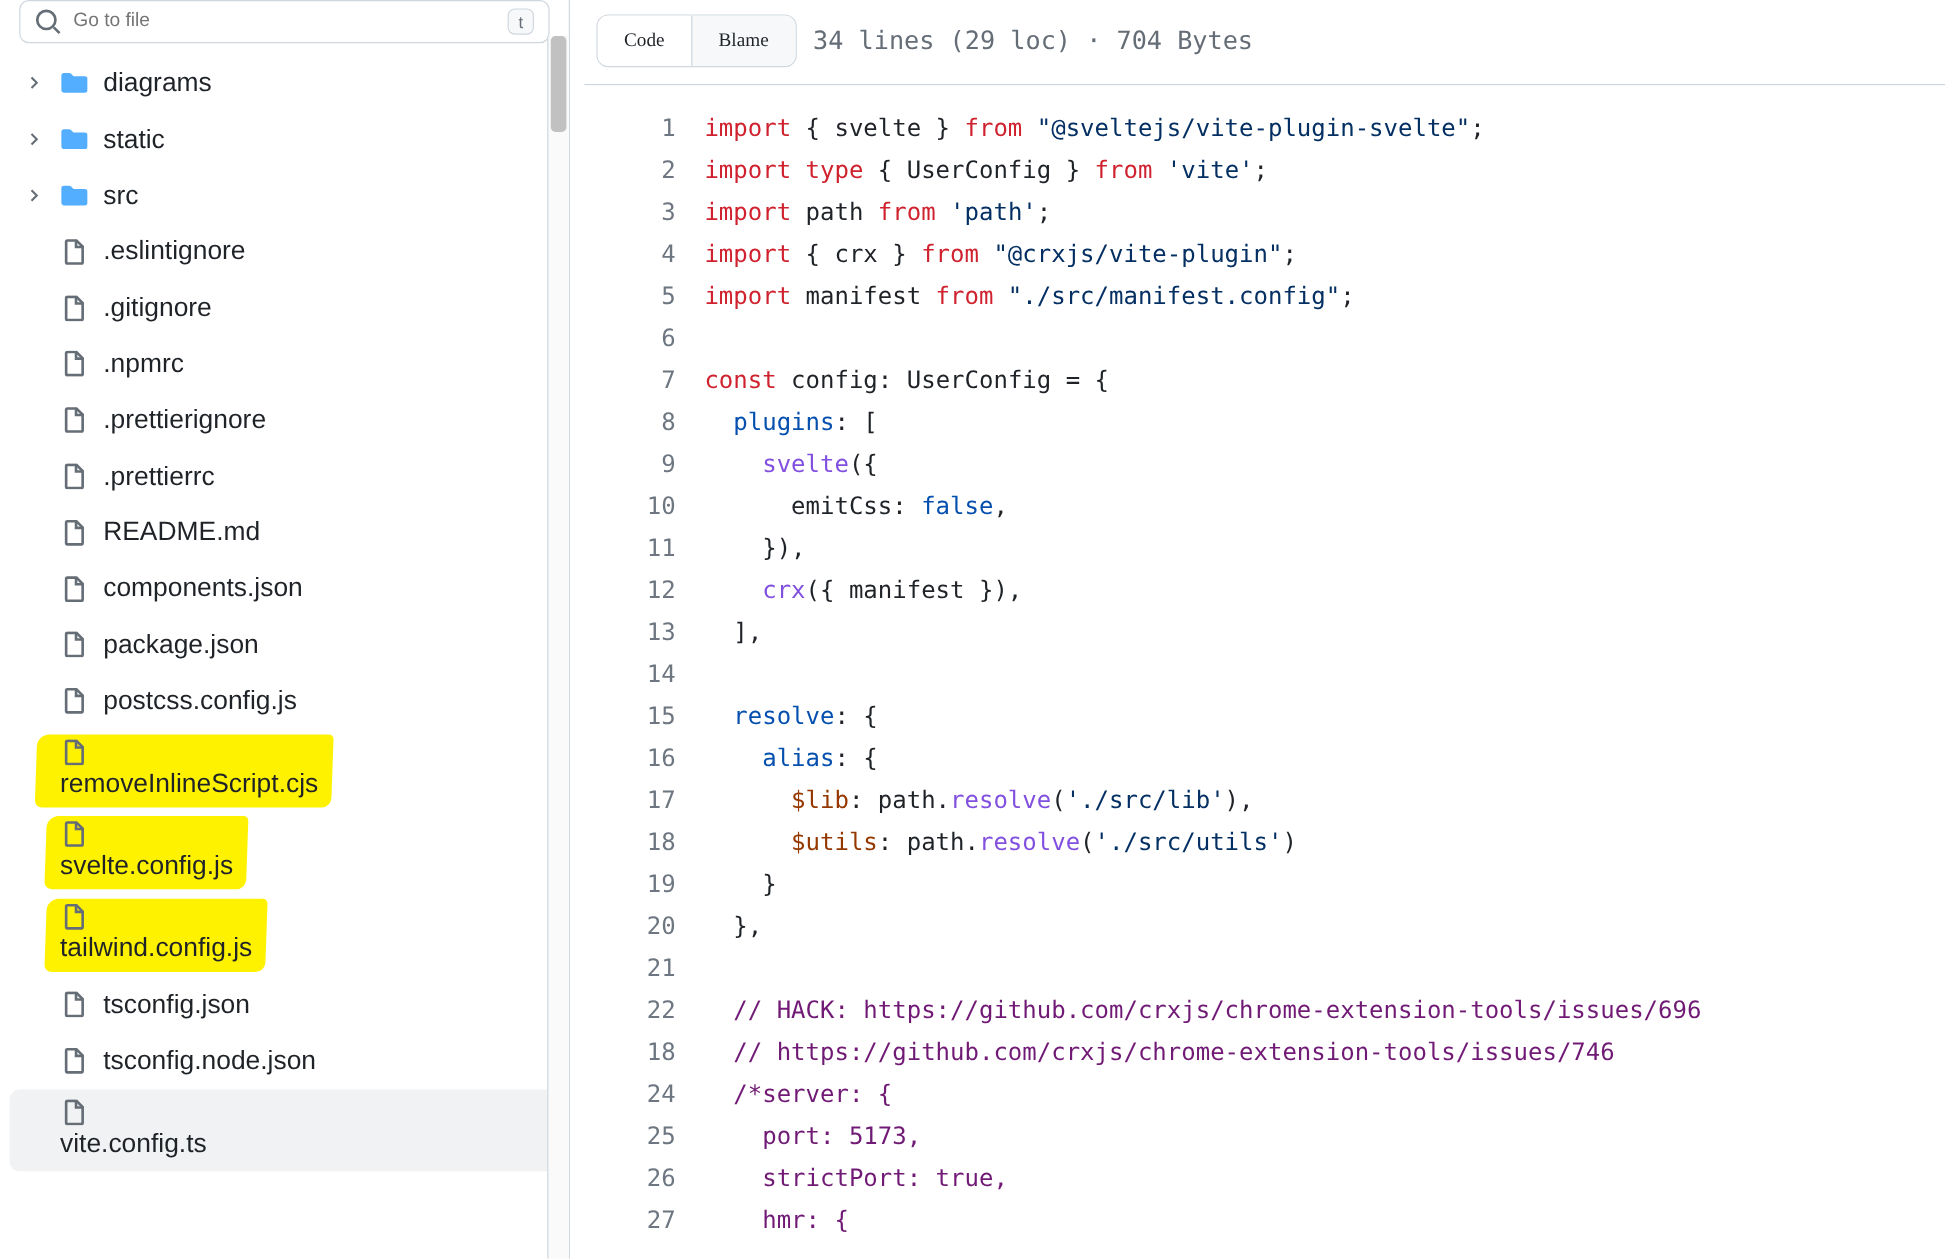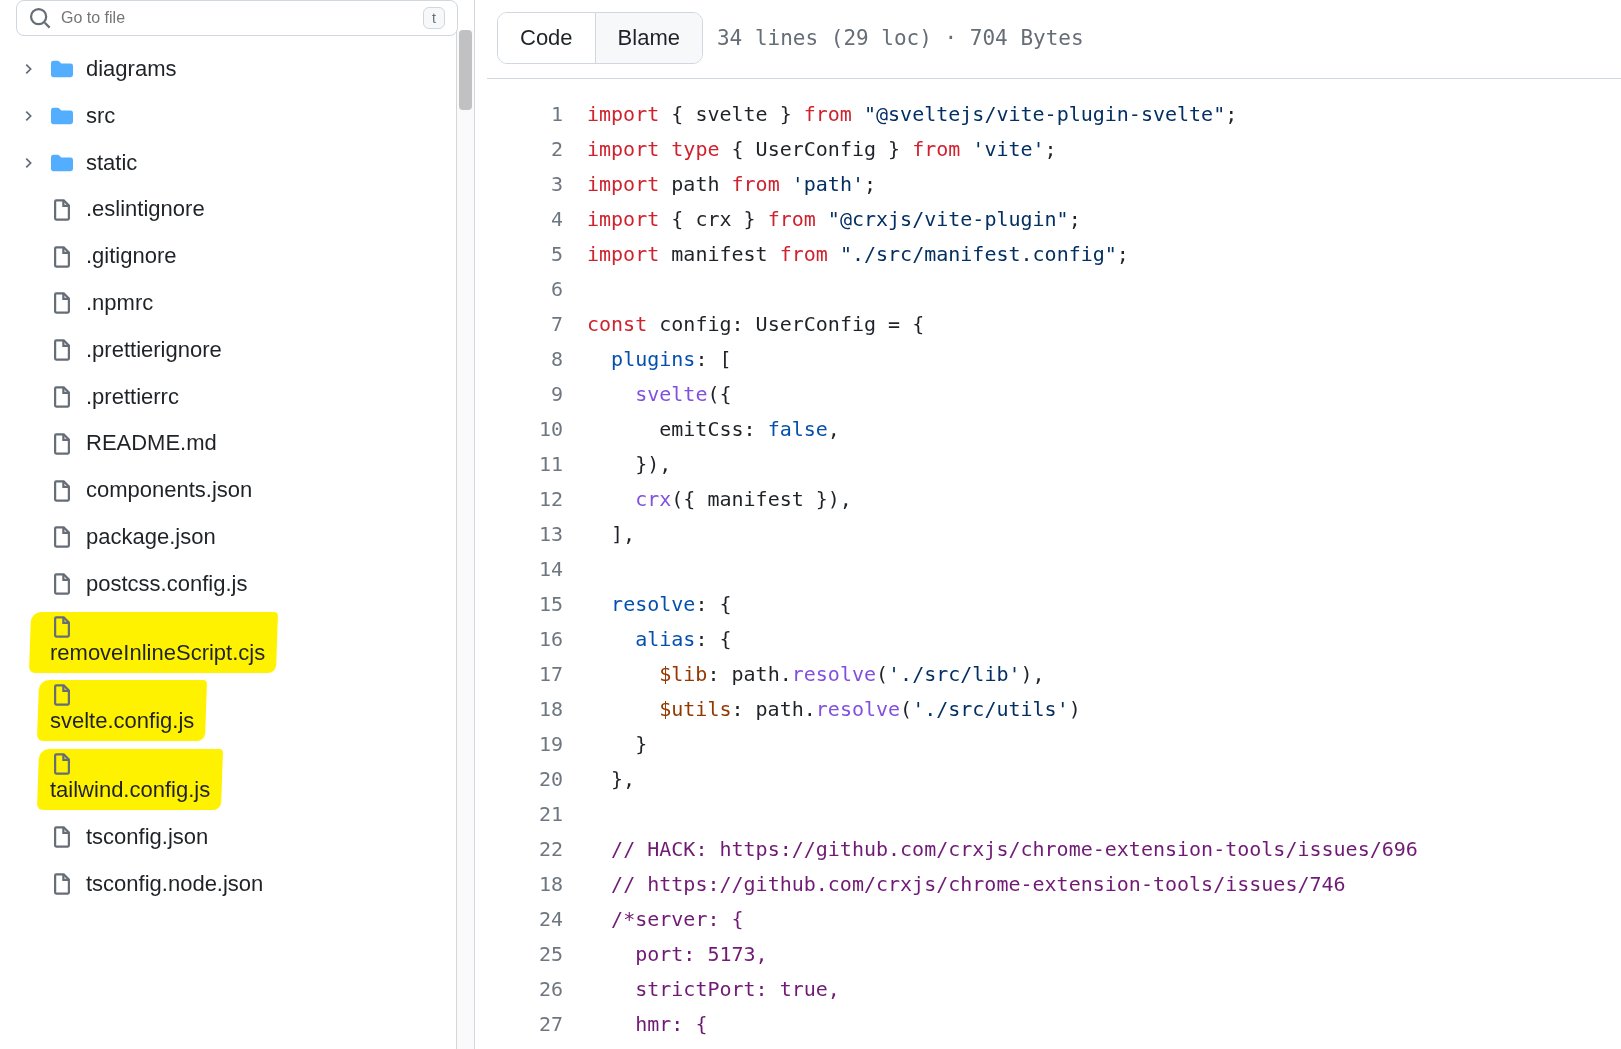--- a/index.html
+++ b/index.html
@@ -27,21 +27,21 @@
 
 
 .hl { position: relative; display: inline-block; }
 .hl::before { content: ""; position: absolute; left: -12px; right: -12px; top: -4px; bottom: -4px; background: #fff200; border-radius: 10px 4px 8px 6px; transform: skewX(-2deg); z-index: -1; }
 .hl.wide::before { left: -20px; }
 
 
 .main { flex: 1; display: flex; flex-direction: column; background: #fff; padding: 8px 0 0 12px; }
 .toolbar { display: flex; align-items: center; gap: 14px; padding: 4px 10px 14px 10px; }
 .seg { display: inline-flex; border: 1px solid #d0d7de; border-radius: 10px; overflow: hidden; }
-.seg button { border: none; background: #f6f8fa; padding: 12px 22px; font-size: 22px; font-family: Liberation Sans, sans-serif; cursor: pointer; color: #1f2328; }
+.seg button { border: none; background: #f6f8fa; padding: 12px 22px; font-size: 16px; font-family: Liberation Serif, serif; cursor: pointer; color: #1f2328; }
 .seg button.active { background: #fff; }
 .seg button + button { border-left: 1px solid #d0d7de; }
 .meta { font-family: ui-monospace, SFMono-Regular, Menlo, monospace; font-size: 21px; color: #656d76; }
 
 .codewrap { display: flex; flex: 1; overflow: hidden; border-top: 1px solid #d0d7de; }
 .gutter { width: 100px; text-align: right; padding: 18px 24px 0 0; font-family: ui-monospace, SFMono-Regular, Menlo, monospace; font-size: 20px; color: #6e7781; user-select: none; }
 .gutter div { height: 35px; line-height: 35px; }
 .code { flex: 1; padding: 18px 0 0 0; font-family: ui-monospace, SFMono-Regular, Menlo, monospace; font-size: 20px; white-space: pre; }
 .code .line { height: 35px; line-height: 35px; position: relative; }
 .code .linehl { position: absolute; left: -16px; top: -2px; bottom: -2px; background: #fff200; border-radius: 6px 2px 8px 4px; z-index: -1; }
@@ -93,34 +93,34 @@
           <span class="chevron">
             <svg width="14" height="14" viewBox="0 0 16 16">
               <path fill="none" stroke="#656d76" stroke-width="2" d="M6 3l5 5-5 5"></path>
             </svg>
           </span>
           <span class="icon folder-icon">
             <svg width="22" height="22" viewBox="0 0 16 16">
               <path d="M1.75 2A1.75 1.75 0 0 0 0 3.75v8.5C0 13.22.78 14 1.75 14h12.5A1.75 1.75 0 0 0 16 12.25V5.75A1.75 1.75 0 0 0 14.25 4H7.5L6 2.5A1.75 1.75 0 0 0 4.75 2Z"></path>
             </svg>
           </span>
-          <span class="name">src</span>
+          <span class="name">static</span>
         </div>
         <div class="tree-row">
           <span class="chevron">
             <svg width="14" height="14" viewBox="0 0 16 16">
               <path fill="none" stroke="#656d76" stroke-width="2" d="M6 3l5 5-5 5"></path>
             </svg>
           </span>
           <span class="icon folder-icon">
             <svg width="22" height="22" viewBox="0 0 16 16">
               <path d="M1.75 2A1.75 1.75 0 0 0 0 3.75v8.5C0 13.22.78 14 1.75 14h12.5A1.75 1.75 0 0 0 16 12.25V5.75A1.75 1.75 0 0 0 14.25 4H7.5L6 2.5A1.75 1.75 0 0 0 4.75 2Z"></path>
             </svg>
           </span>
-          <span class="name">static</span>
+          <span class="name">src</span>
         </div>
         <div class="tree-row indent-file">
           <span class="icon file-icon">
             <svg width="22" height="22" viewBox="0 0 16 16">
               <path d="M3 1.75C3 1.34 3.34 1 3.75 1h5.5L13 4.75v9.5c0 .41-.34.75-.75.75h-8.5A.75.75 0 0 1 3 14.25Z"></path>
               <path d="M9 1v4h4"></path>
             </svg>
           </span>
           <span class="name">.eslintignore</span>
         </div>
@@ -230,20 +230,28 @@
           <span class="name">tsconfig.json</span>
         </div>
         <div class="tree-row indent-file">
           <span class="icon file-icon">
             <svg width="22" height="22" viewBox="0 0 16 16">
               <path d="M3 1.75C3 1.34 3.34 1 3.75 1h5.5L13 4.75v9.5c0 .41-.34.75-.75.75h-8.5A.75.75 0 0 1 3 14.25Z"></path>
               <path d="M9 1v4h4"></path>
             </svg>
           </span>
           <span class="name">tsconfig.node.json</span>
+        </div>
+        <div class="tree-row active" style="padding-left: 42px;">
+          <span class="hl" style="padding-left: 0px;"><span class="icon file-icon">
+              <svg width="22" height="22" viewBox="0 0 16 16">
+                <path d="M3 1.75C3 1.34 3.34 1 3.75 1h5.5L13 4.75v9.5c0 .41-.34.75-.75.75h-8.5A.75.75 0 0 1 3 14.25Z"></path>
+                <path d="M9 1v4h4"></path>
+              </svg>
+            </span><span class="name">vite.config.ts</span></span>
         </div>
       </div>
   </div>
   <div class="sidebar-scroll">
     <div class="sidebar-scroll-thumb"></div>
   </div>
 </div>
 
 <div class="main">
   <div class="toolbar">

